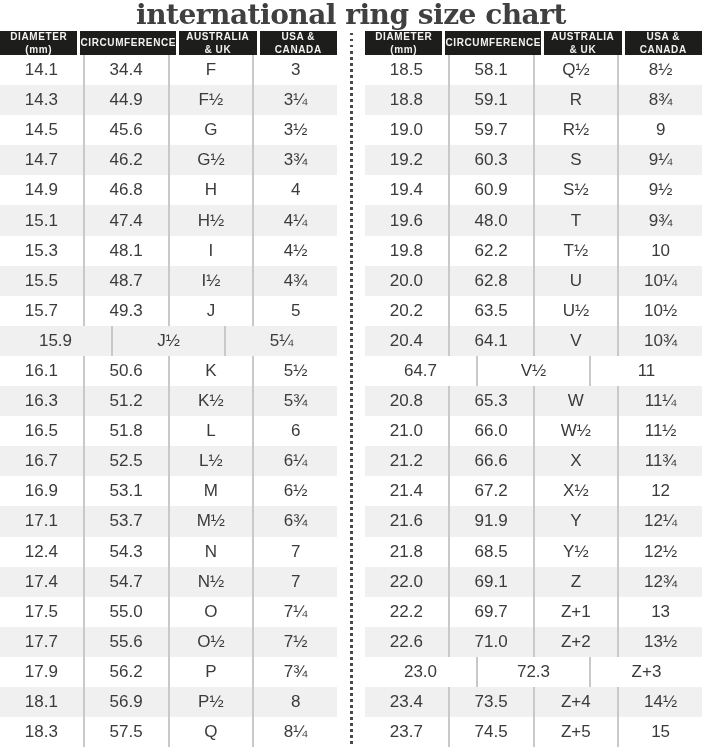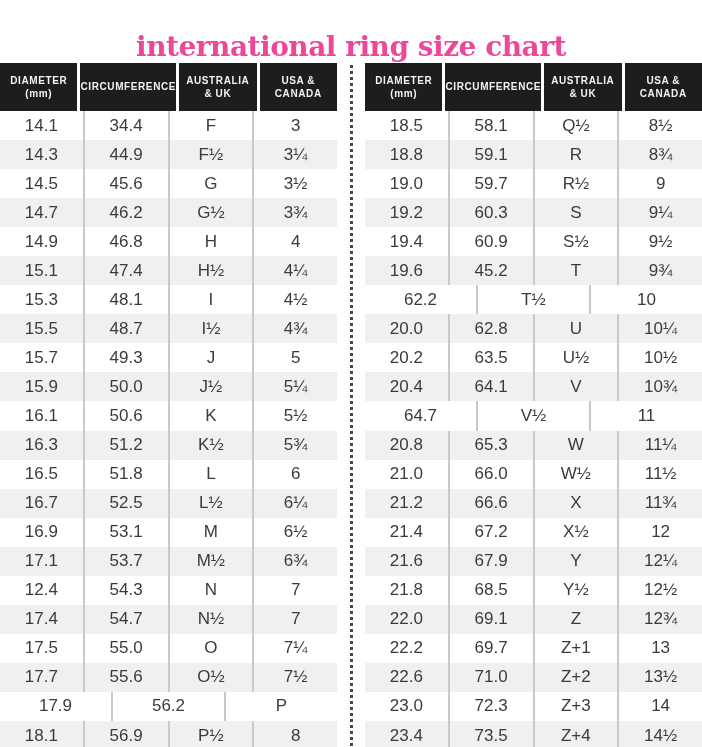--- a/index.html
+++ b/index.html
@@ -5,30 +5,30 @@
   * { margin:0; padding:0; box-sizing:border-box; }
   html,body { background:#ffffff; }
   .page {
     width:702px; height:747px; background:#ffffff; overflow:hidden;
     font-family:"Liberation Sans", sans-serif;
   }
   .title {
     height:31px; text-align:center;
     font-family:"DejaVu Serif", "Liberation Serif", serif;
     font-weight:800; font-size:28px; line-height:30px;
-    color:#ec4899; letter-spacing:-0.5px;margin-top:32px;
+    color:#404040; letter-spacing:-0.5px;
   }
   .tables { display:flex; height:716px; }
   .ring-table { width:337px; display:flex; flex-direction:column; }
   .divider { width:28px; display:flex; justify-content:center; padding-top:2px; }
   .dotline {
     width:3px; height:100%;
     background:repeating-linear-gradient(to bottom, #4a4a4a 0 2.5px, transparent 2.5px 6px);
   }
-  .thead { display:flex; height:48px; gap:3px; background:#ffffff; }
+  .thead { display:flex; height:24px; gap:3px; background:#ffffff; }
   .thcell {
     flex:1; background:#1d1d1b; color:#f3f2f0;
     display:flex; align-items:center; justify-content:center;
     text-align:center; font-size:10px; font-weight:bold;
     letter-spacing:0.6px; line-height:1.35; white-space:pre-line;
   }
   .tbody { flex:1; display:flex; flex-direction:column; }
   .trow { display:flex; flex:1; background:#ffffff; }
   .trow:nth-child(even) { background:#f0f0f0; }
   .tcell {
@@ -104,21 +104,20 @@
             <div class="tcell">4¾</div>
           </div>
           <div class="trow">
             <div class="tcell">15.7</div>
             <div class="tcell">49.3</div>
             <div class="tcell">J</div>
             <div class="tcell">5</div>
           </div>
           <div class="trow">
             <div class="tcell">15.9</div>
-            <div class="tcell">50.0</div>
             <div class="tcell">J½</div>
             <div class="tcell">5¼</div>
           </div>
           <div class="trow">
             <div class="tcell">16.1</div>
             <div class="tcell">50.6</div>
             <div class="tcell">K</div>
             <div class="tcell">5½</div>
           </div>
           <div class="trow">
@@ -172,20 +171,21 @@
           <div class="trow">
             <div class="tcell">17.7</div>
             <div class="tcell">55.6</div>
             <div class="tcell">O½</div>
             <div class="tcell">7½</div>
           </div>
           <div class="trow">
             <div class="tcell">17.9</div>
             <div class="tcell">56.2</div>
             <div class="tcell">P</div>
+            <div class="tcell">7¾</div>
           </div>
           <div class="trow">
             <div class="tcell">18.1</div>
             <div class="tcell">56.9</div>
             <div class="tcell">P½</div>
             <div class="tcell">8</div>
           </div>
           <div class="trow">
             <div class="tcell">18.3</div>
             <div class="tcell">57.5</div>
@@ -235,25 +235,26 @@
             <div class="tcell">9¼</div>
           </div>
           <div class="trow">
             <div class="tcell">19.4</div>
             <div class="tcell">60.9</div>
             <div class="tcell">S½</div>
             <div class="tcell">9½</div>
           </div>
           <div class="trow">
             <div class="tcell">19.6</div>
-            <div class="tcell">45.2</div>
+            <div class="tcell">48.0</div>
             <div class="tcell">T</div>
             <div class="tcell">9¾</div>
           </div>
           <div class="trow">
+            <div class="tcell">19.8</div>
             <div class="tcell">62.2</div>
             <div class="tcell">T½</div>
             <div class="tcell">10</div>
           </div>
           <div class="trow">
             <div class="tcell">20.0</div>
             <div class="tcell">62.8</div>
             <div class="tcell">U</div>
             <div class="tcell">10¼</div>
           </div>
@@ -293,21 +294,21 @@
             <div class="tcell">11¾</div>
           </div>
           <div class="trow">
             <div class="tcell">21.4</div>
             <div class="tcell">67.2</div>
             <div class="tcell">X½</div>
             <div class="tcell">12</div>
           </div>
           <div class="trow">
             <div class="tcell">21.6</div>
-            <div class="tcell">67.9</div>
+            <div class="tcell">91.9</div>
             <div class="tcell">Y</div>
             <div class="tcell">12¼</div>
           </div>
           <div class="trow">
             <div class="tcell">21.8</div>
             <div class="tcell">68.5</div>
             <div class="tcell">Y½</div>
             <div class="tcell">12½</div>
           </div>
           <div class="trow">
@@ -325,21 +326,20 @@
           <div class="trow">
             <div class="tcell">22.6</div>
             <div class="tcell">71.0</div>
             <div class="tcell">Z+2</div>
             <div class="tcell">13½</div>
           </div>
           <div class="trow">
             <div class="tcell">23.0</div>
             <div class="tcell">72.3</div>
             <div class="tcell">Z+3</div>
-            <div class="tcell">14</div>
           </div>
           <div class="trow">
             <div class="tcell">23.4</div>
             <div class="tcell">73.5</div>
             <div class="tcell">Z+4</div>
             <div class="tcell">14½</div>
           </div>
           <div class="trow">
             <div class="tcell">23.7</div>
             <div class="tcell">74.5</div>

